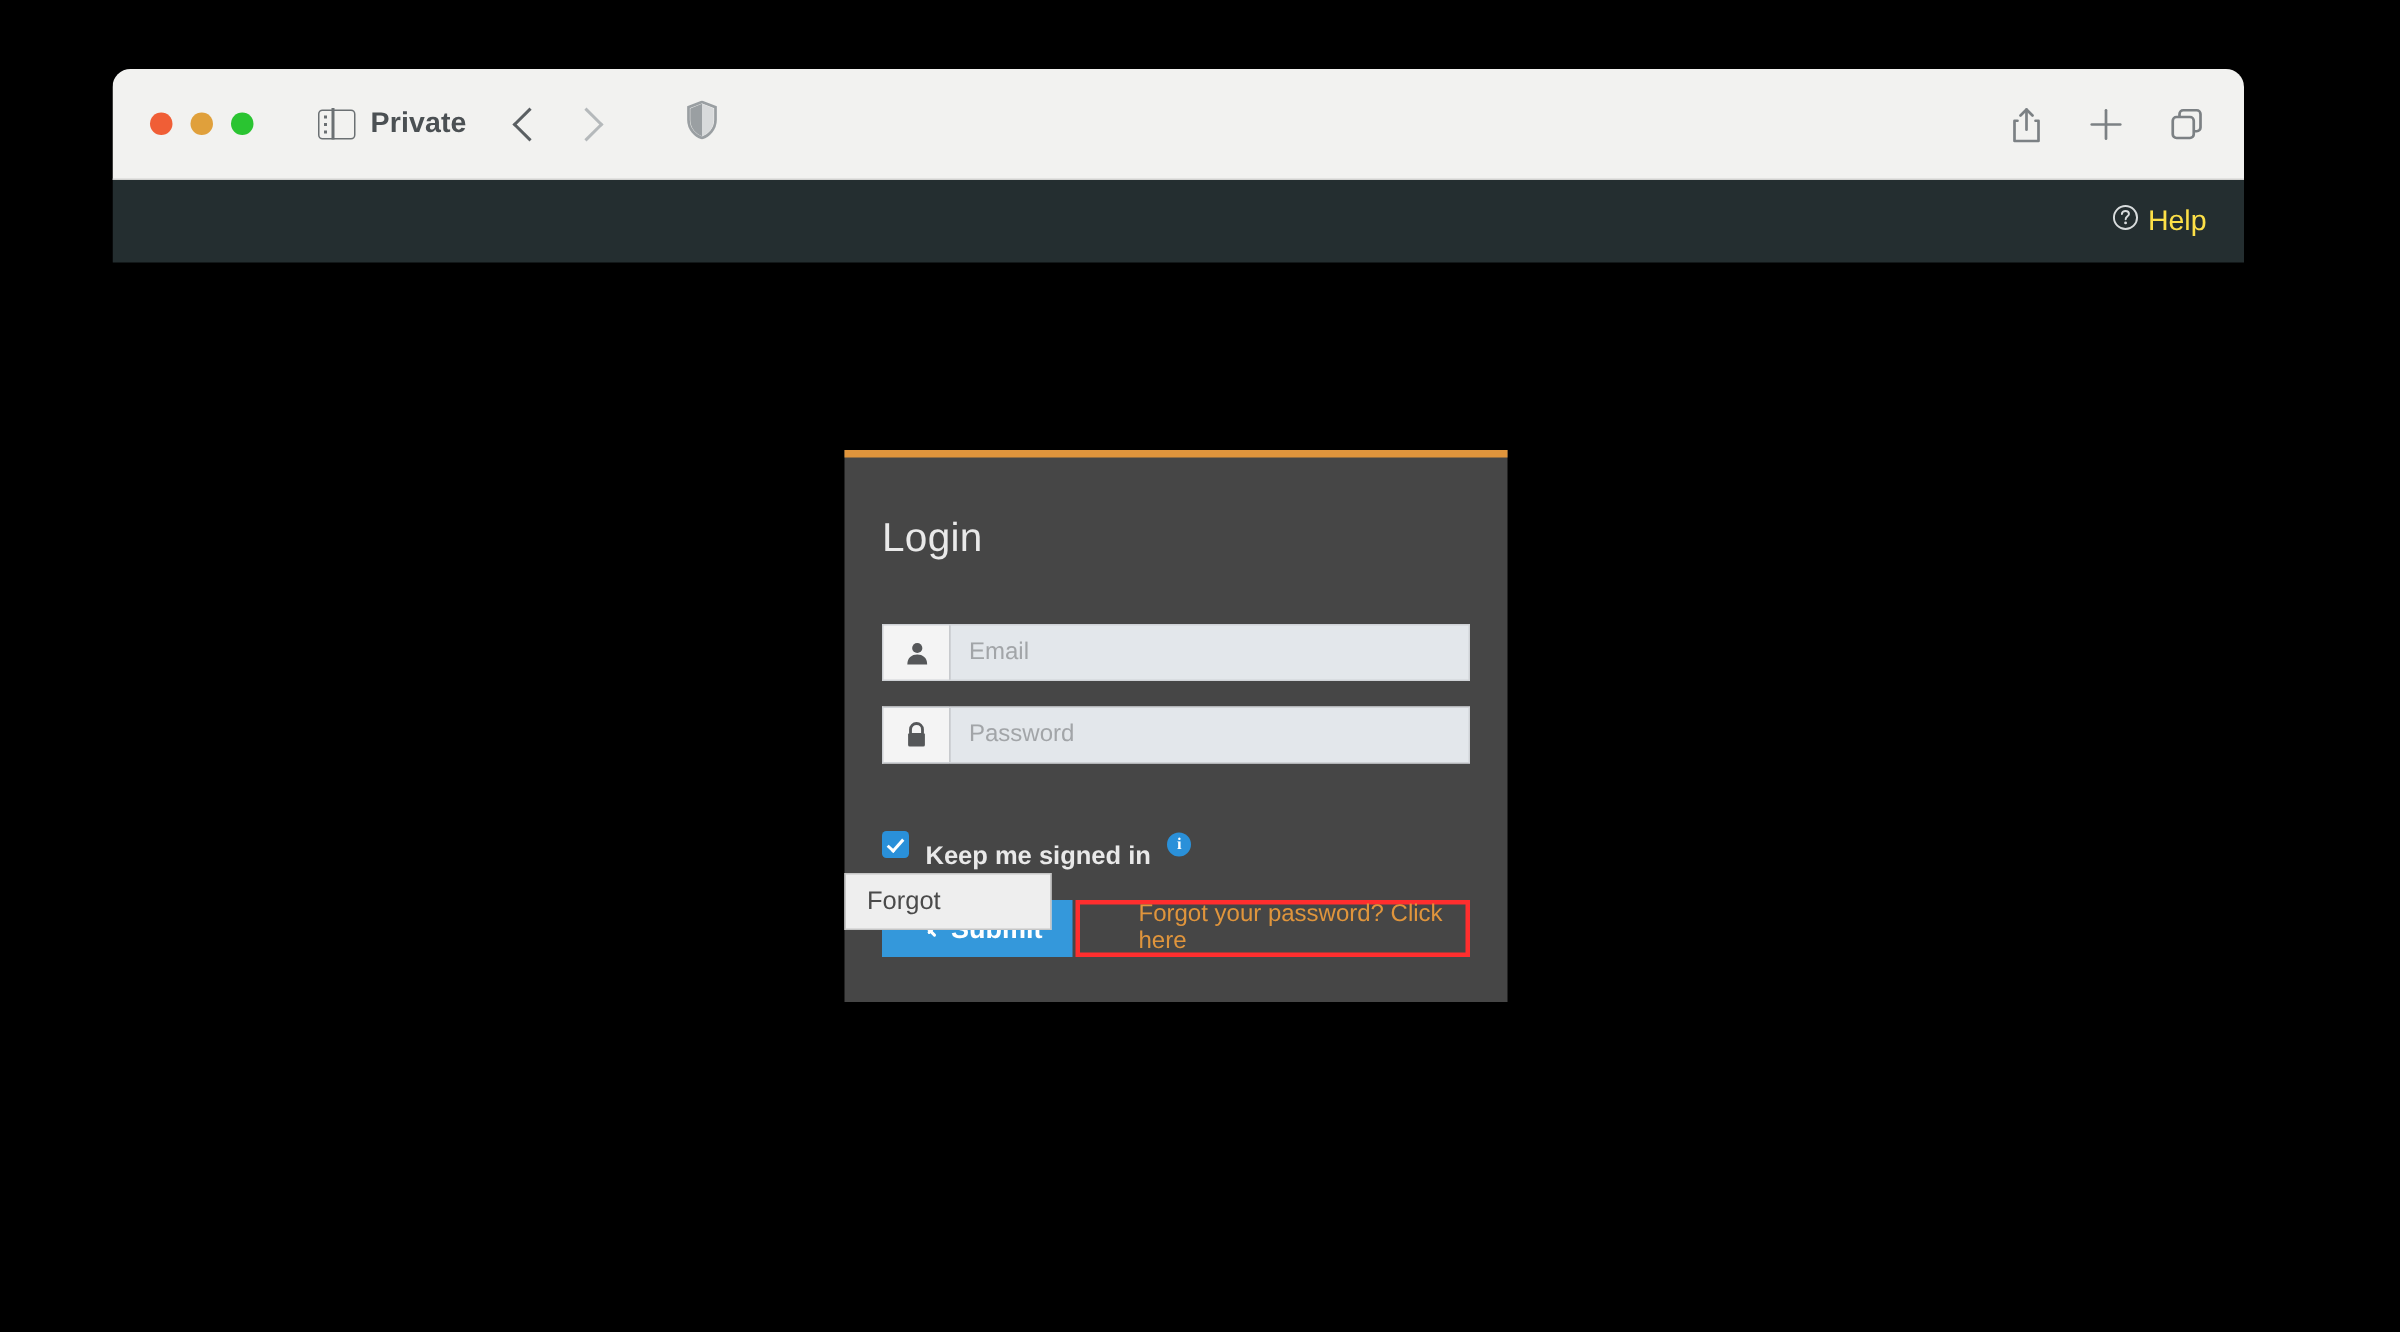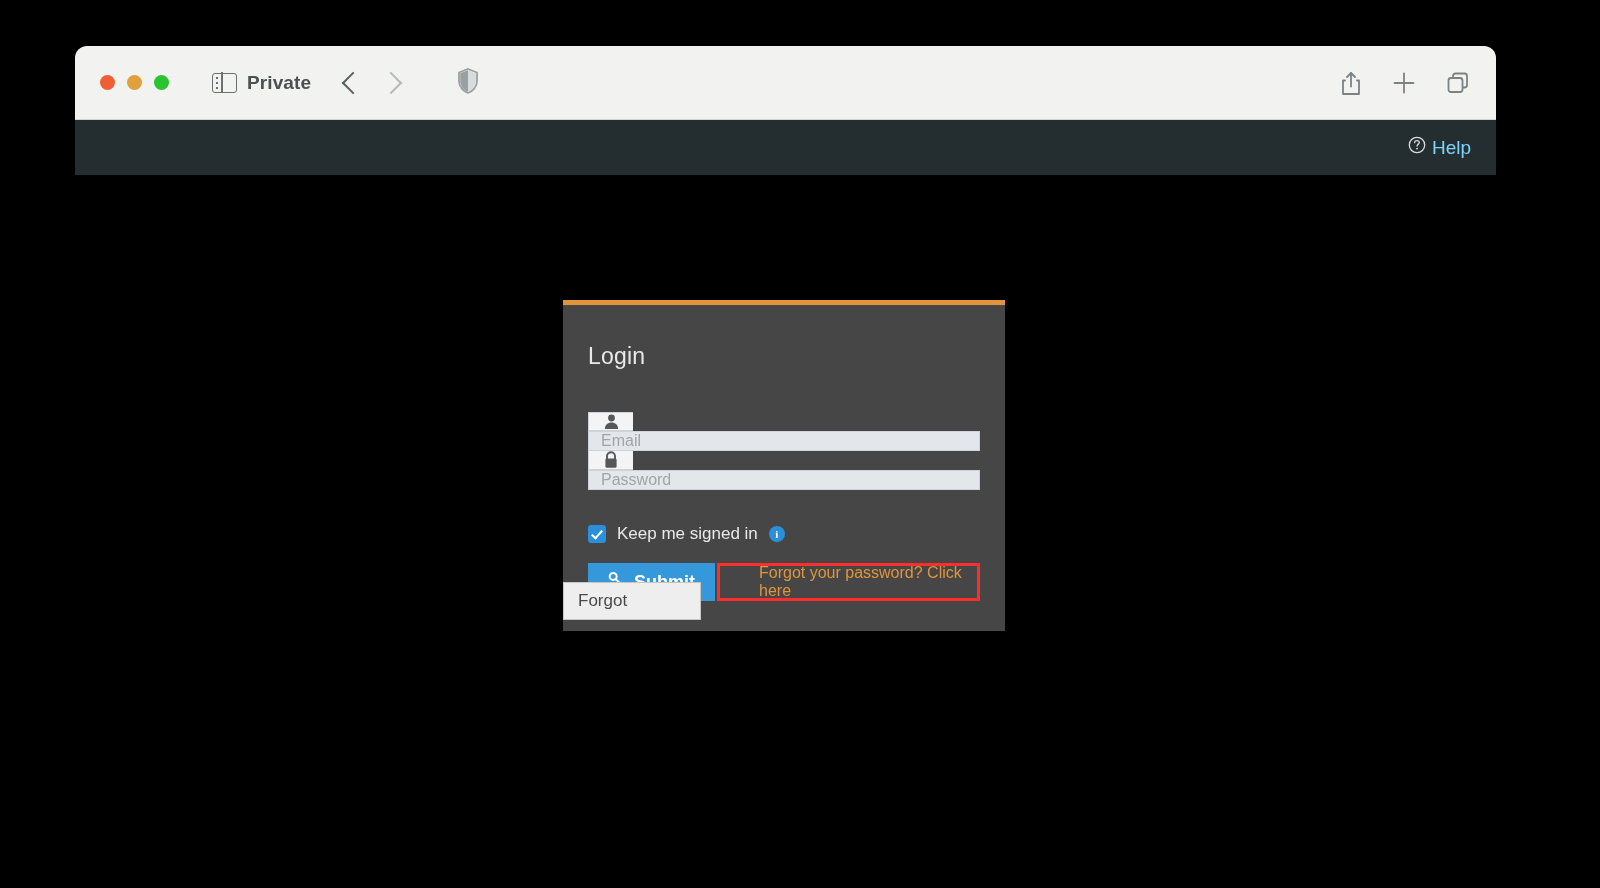--- a/index.html
+++ b/index.html
@@ -177,48 +177,48 @@
     display: flex;
     align-items: center;
     justify-content: flex-end;
     box-sizing: border-box;
     padding-right: 25px;
   }
   .help-link {
     display: flex;
     align-items: center;
     gap: 6px;
-    color: #7dd3fc;
+    color: #fde047;
     font-size: 19px;
     cursor: pointer;
   }
 
   
   .login-card {
     position: absolute;
     left: 488px;
     top: 180px;
     width: 442px;
     background: #464646;
     border-top: 5px solid #e0953c;
     box-sizing: border-box;
     padding: 38px 25px 30px 25px;
   }
   .login-title {
     color: #e9e9e9;
-    font-size: 23px;
+    font-size: 27px;
     font-weight: normal;
     margin: 0 0 42px 0;
     letter-spacing: 0.2px;
   }
 
   .field-row {
     display: flex;
+    margin-bottom: 17px;
     height: 38px;
-    flex-direction: column;
   }
   .field-prefix {
     width: 45px;
     background: #f4f4f4;
     border: 1px solid #cfd2d6;
     border-right: none;
     display: flex;
     align-items: center;
     justify-content: center;
     box-sizing: border-box;
@@ -259,21 +259,22 @@
     top: 2.5px;
     width: 4px;
     height: 9px;
     border: solid #ffffff;
     border-width: 0 2.2px 2.2px 0;
     transform: rotate(42deg);
   }
   .keepme-label {
     color: #e8e8e8;
     font-size: 17px;
-    font-weight: normal;
+    font-weight: bold;
+    margin-top: 16px;
   }
   .info-icon {
     width: 16px;
     height: 16px;
     border-radius: 50%;
     background: #2a90d9;
     color: #ffffff;
     font-size: 11px;
     font-weight: bold;
     line-height: 16px;

